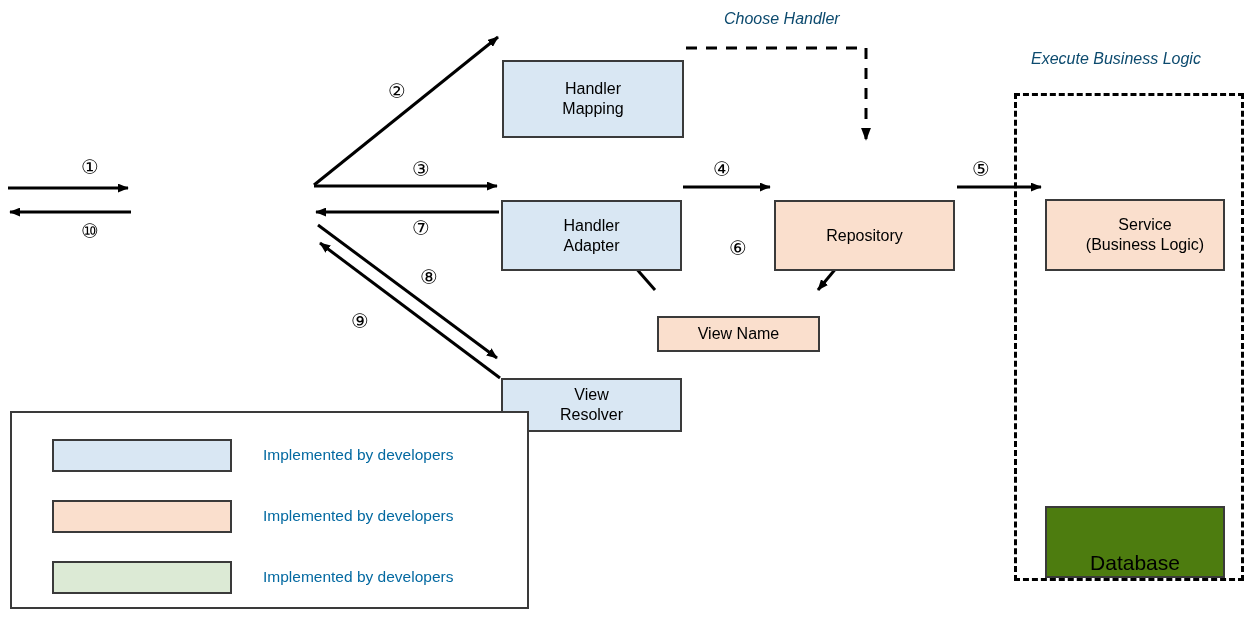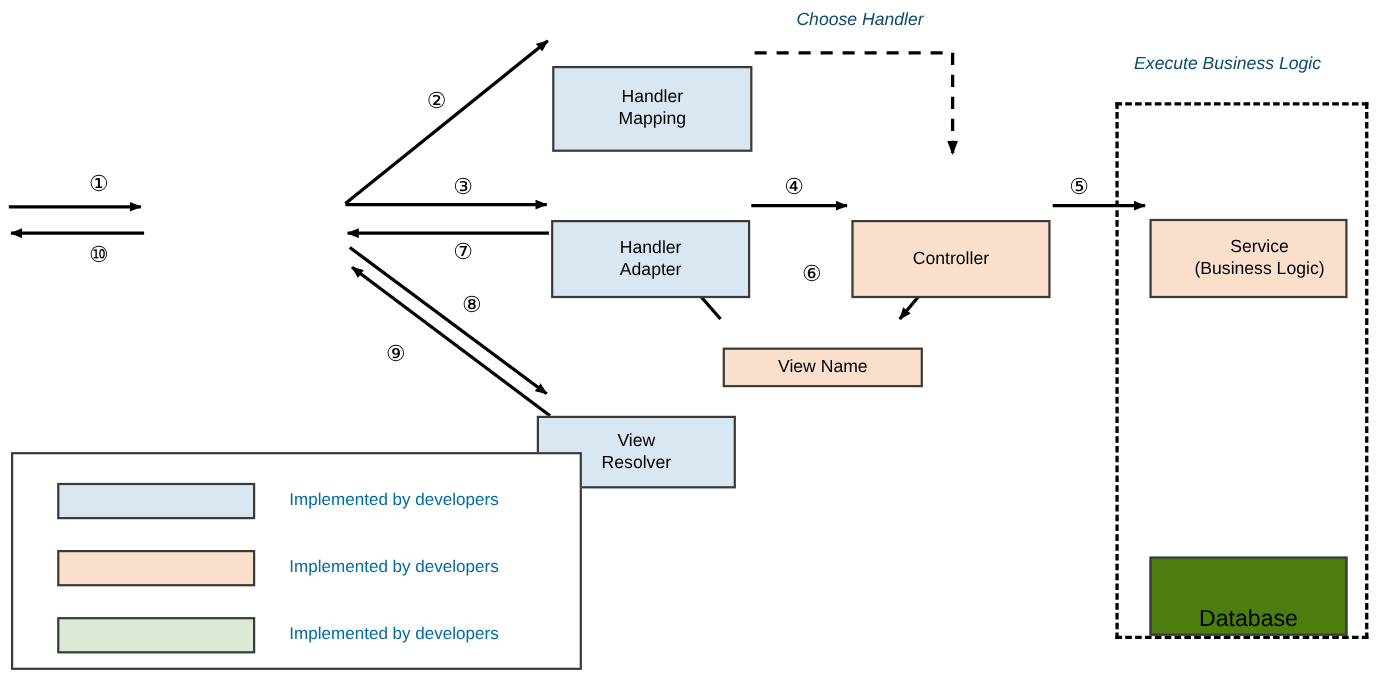--- a/index.html
+++ b/index.html
@@ -149,28 +149,28 @@
     <span class="node-label">Handler
 Mapping</span>
   </div>
 
   <div class="node blue" style="left:501px; top:152px; width:181px; height:71px; font-size:16px;">
     <span class="node-label">Handler
 Adapter</span>
   </div>
 
   <div class="node peach" style="left:774px; top:152px; width:181px; height:71px; font-size:16px;">
-    <span class="node-label">Controller</span>
-  </div>
-
-  <div class="node peach" style="left:657px; top:268px; width:182px; height:36px; font-size:16px;">
+    <span class="node-label">Repository</span>
+  </div>
+
+  <div class="node peach" style="left:657px; top:268px; width:163px; height:36px; font-size:16px;">
     <span class="node-label">View Name</span>
   </div>
 
-  <div class="node blue" style="left:488px; top:330px; width:181px; height:66px; font-size:16px;justify-content:center;">
+  <div class="node blue" style="left:501px; top:330px; width:181px; height:54px; font-size:16px;justify-content:center;">
     <span class="node-label">View
 Resolver</span>
   </div>
 
   <div class="node peach" style="left:1045px; top:151px; width:180px; height:72px; font-size:16px;padding-left:20px;">
     <span class="node-label">Service
 (Business Logic)</span>
   </div>
 
 

